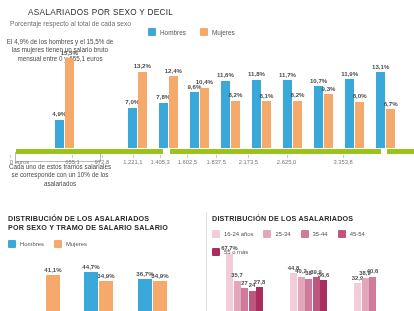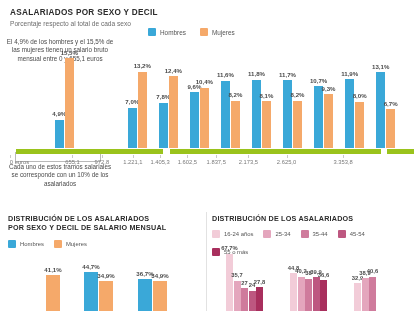--- a/index.html
+++ b/index.html
@@ -5,22 +5,22 @@
   html,body{margin:0;padding:0;}
   body{
     width:414px;height:311px;overflow:hidden;background:#ffffff;
     font-family:"Liberation Sans","DejaVu Sans",sans-serif;
     color:#333333;position:relative;
   }
   .page{position:relative;width:414px;height:311px;}
 
   
   .title{
-    position:absolute;left:10px;top:8px;
-    font-size:8.2px;font-weight:bold;letter-spacing:.3px;color:#2b2b2b;
+    position:absolute;left:28px;top:8px;
+    font-size:8.2px;font-weight:normal;letter-spacing:.3px;color:#2b2b2b;
   }
   .subtitle{
     position:absolute;left:10px;top:20px;
     font-size:6.6px;color:#6d6d6d;
   }
   .legend-top{
     position:absolute;left:148px;top:28px;display:flex;gap:14px;align-items:center;
   }
   .legend-item{display:flex;align-items:center;gap:4px;}
   .sw{width:8px;height:8px;display:inline-block;border-radius:1px;}
@@ -229,21 +229,21 @@
       <div class="tick" style="left: 286.532px;"></div>
       <div class="ticklab" style="left: 286.532px;">2.625,0</div>
       <div class="tick" style="left: 343.184px;"></div>
       <div class="ticklab" style="left: 343.184px;">3.353,8</div>
     </div>
 
   <div class="divider"></div>
 
   <div class="sec left">
     <div class="sec-title">DISTRIBUCIÓN DE LOS ASALARIADOS</div>
-    <div class="sec-title">POR SEXO Y DECIL DE SALARIO MENSUAL</div>
+    <div class="sec-title">POR SEXO Y TRAMO DE SALARIO SALARIO</div>
     <div class="sec-legend" id="sex-legend">
         <div class="legend-item">
           <span class="sw" style="background: rgb(58, 168, 216);"></span>
           <span class="legend-label">Hombres</span>
         </div>
         <div class="legend-item">
           <span class="sw" style="background: rgb(245, 169, 106);"></span>
           <span class="legend-label">Mujeres</span>
         </div>
       </div>

